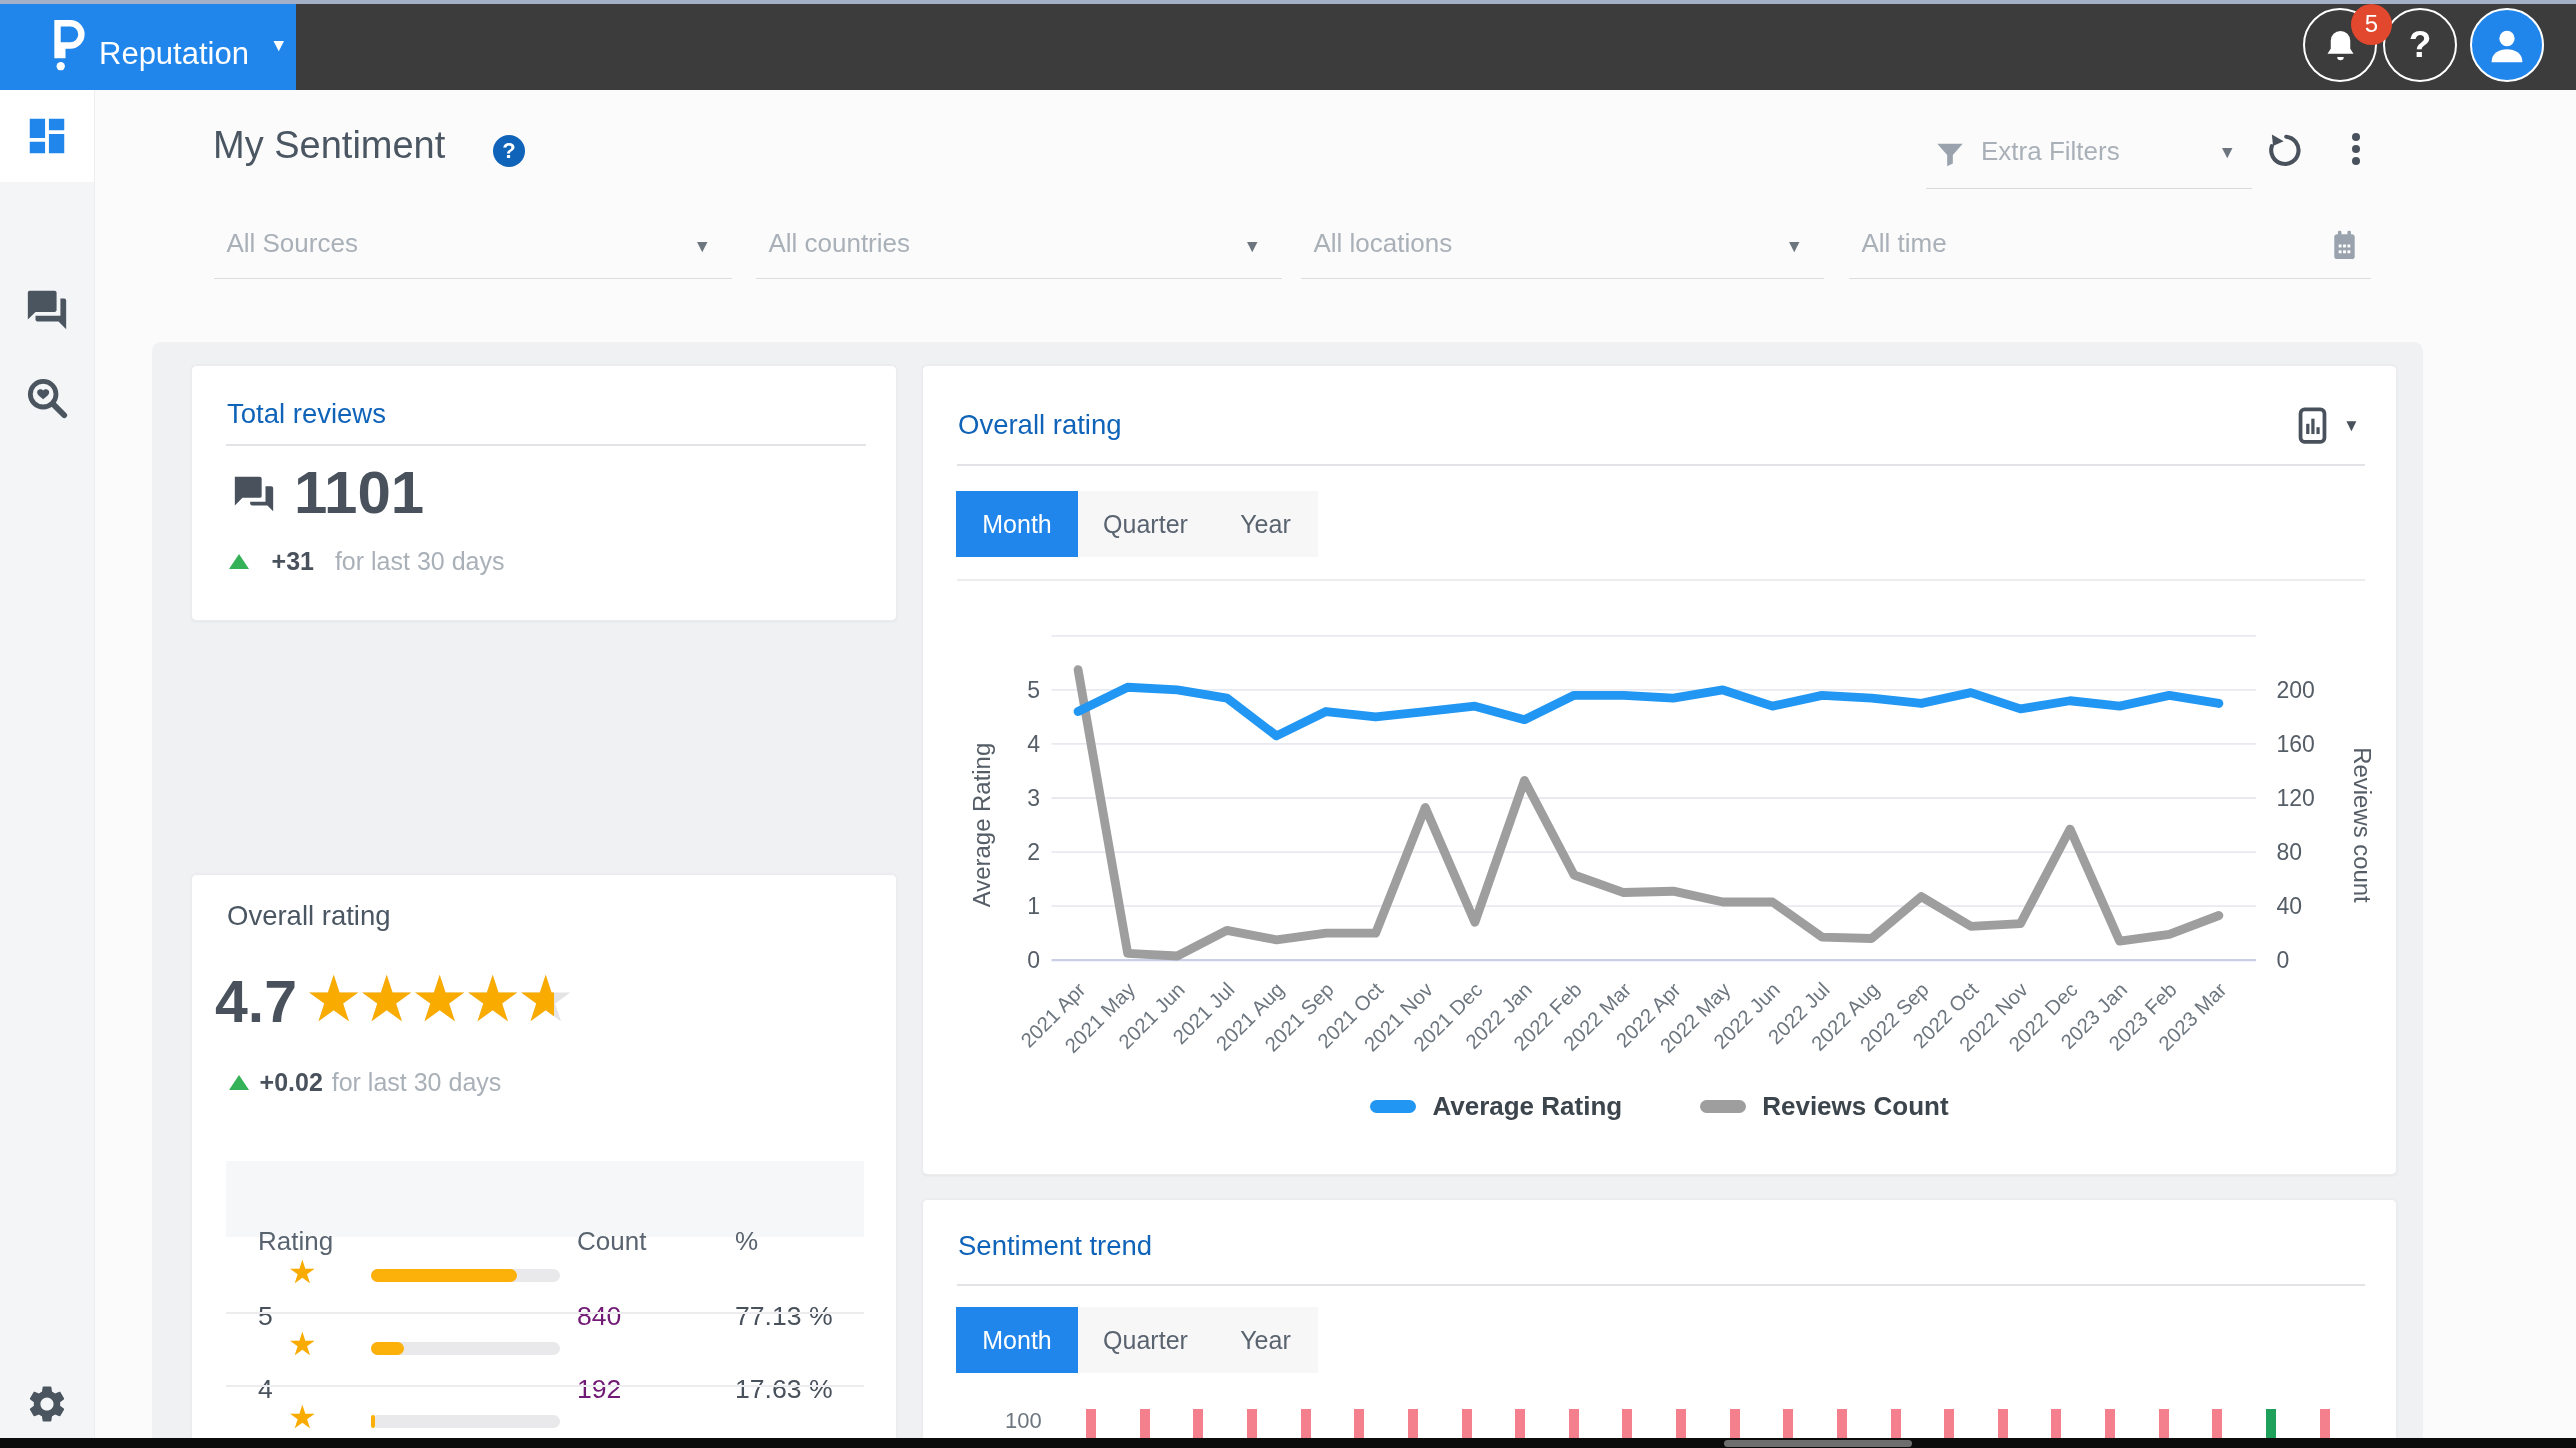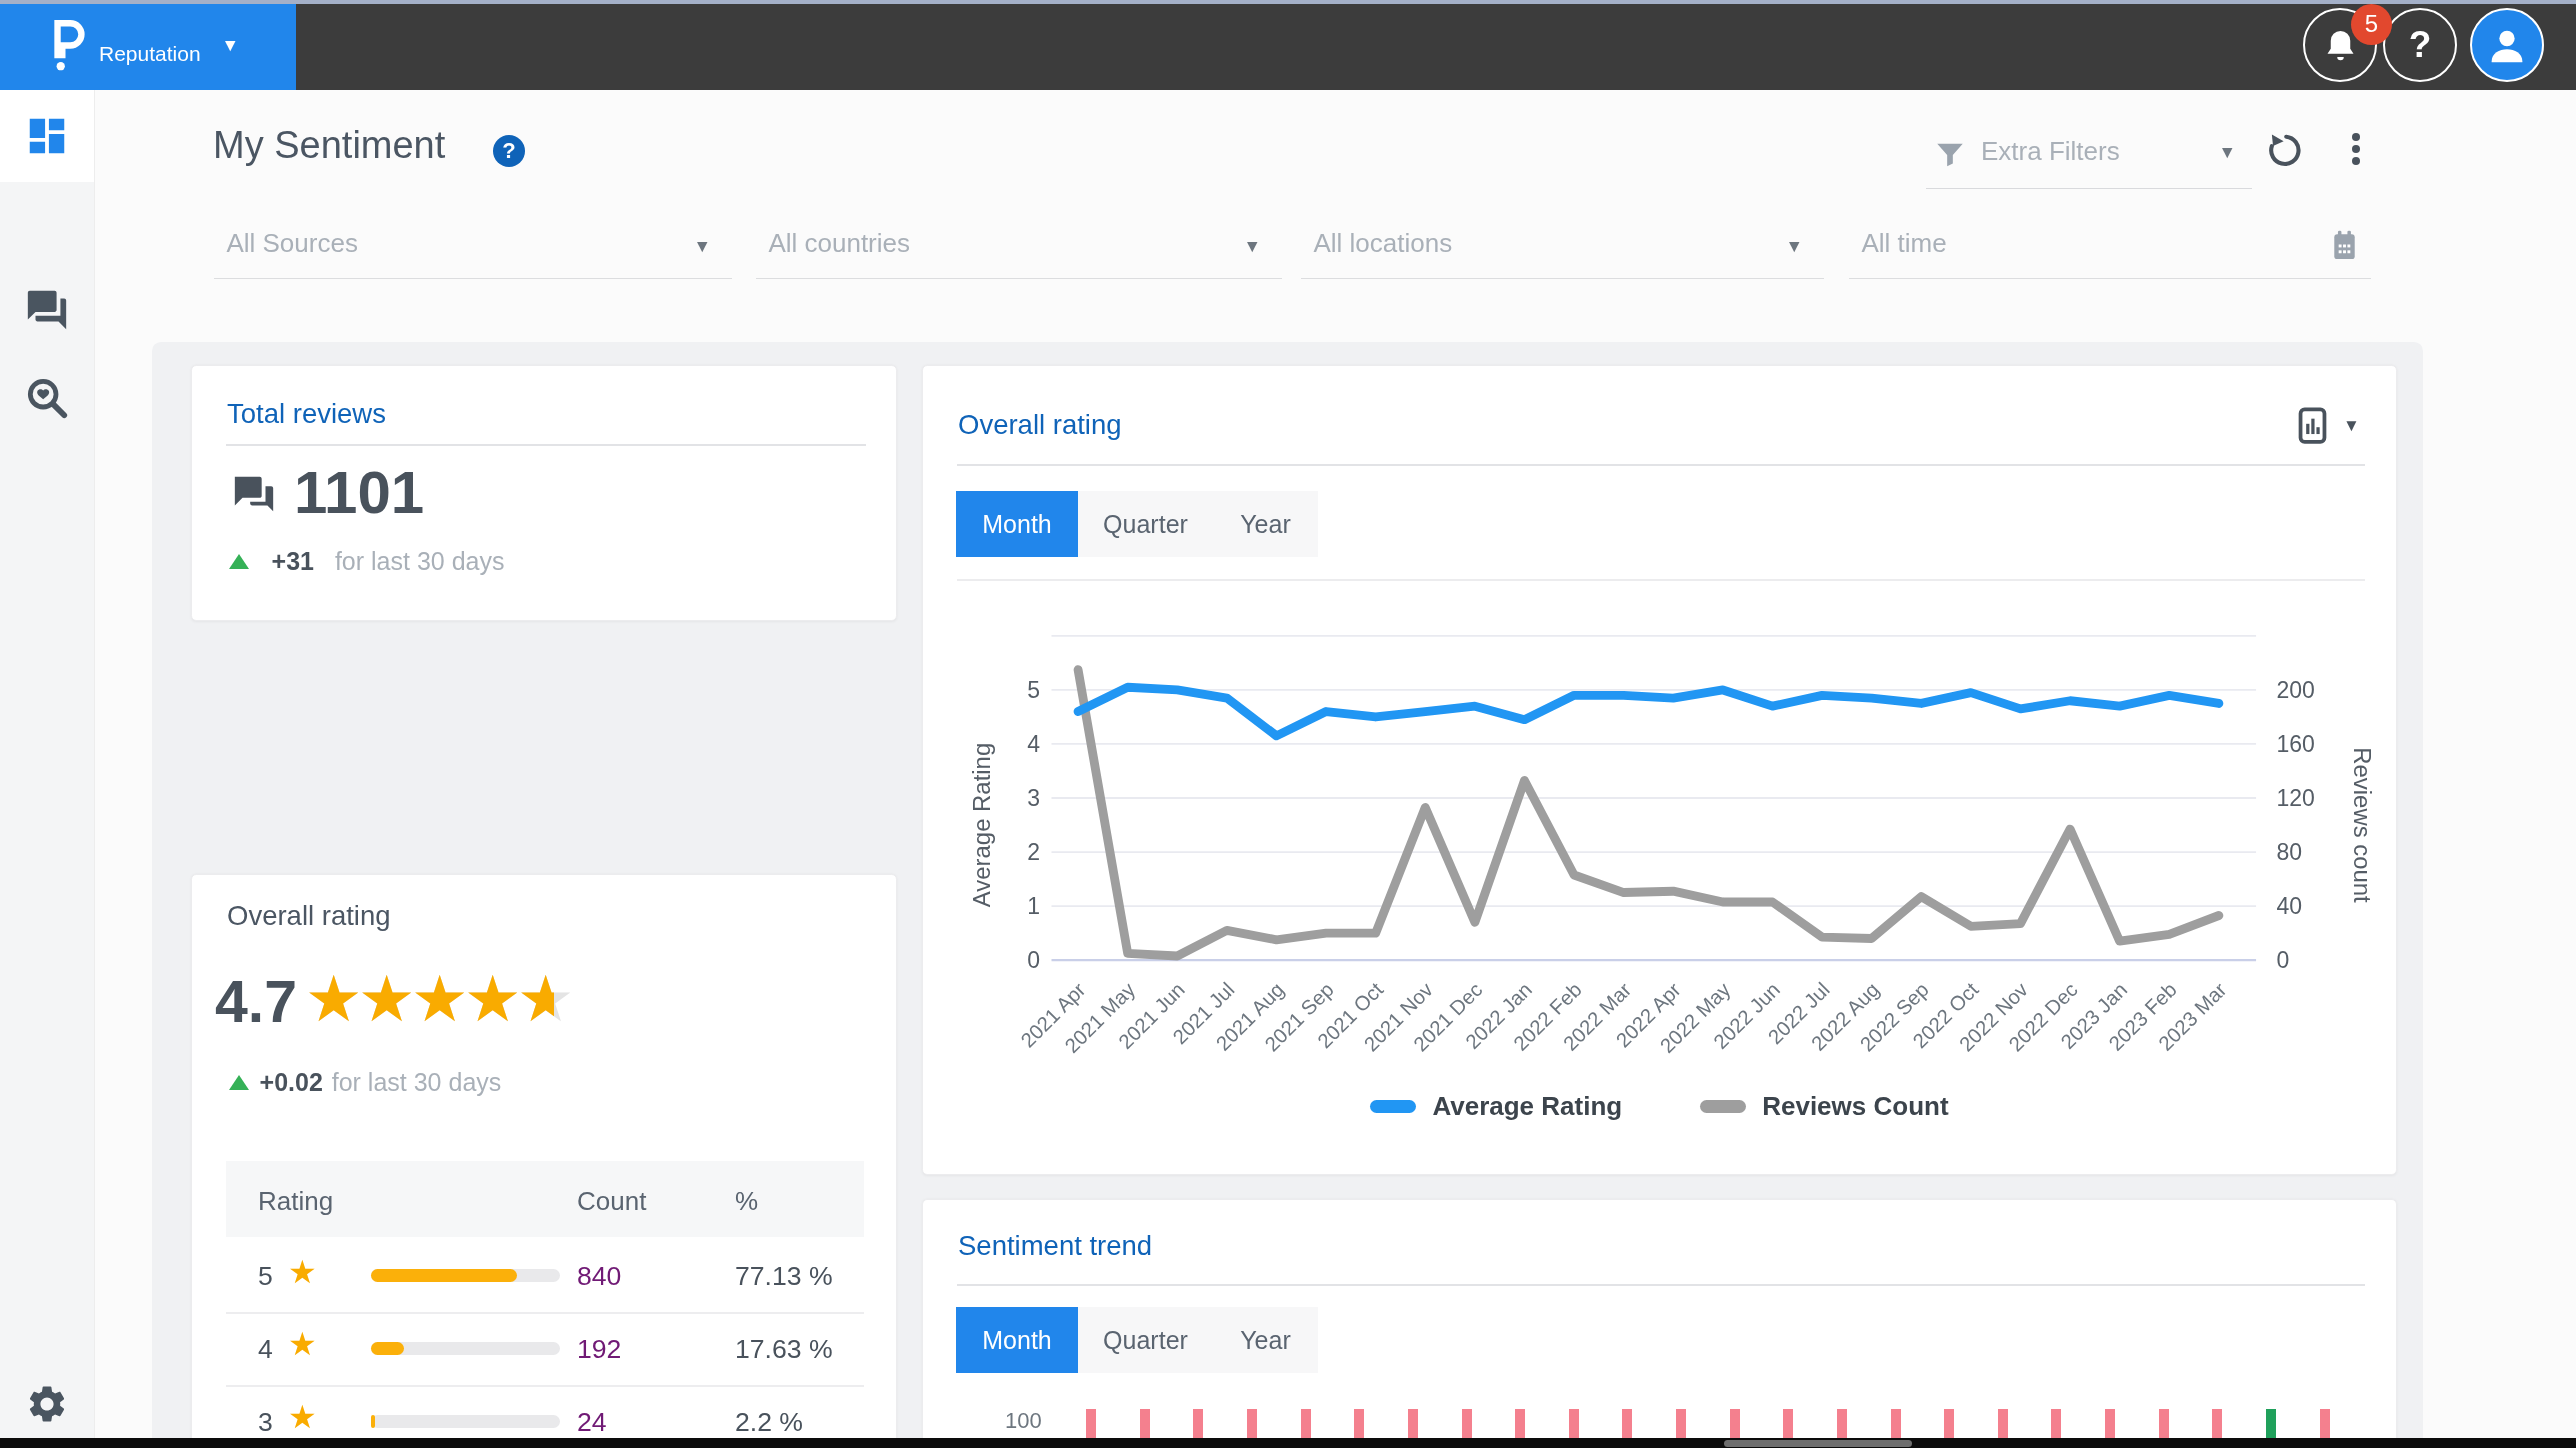--- a/index.html
+++ b/index.html
@@ -5,21 +5,21 @@
   html,body{margin:0;padding:0;}
   body{width:2576px;height:1448px;overflow:hidden;background:#fbfbfb;
        font-family:"Liberation Sans","DejaVu Sans",sans-serif;color:#49525c;}
   #page{position:relative;width:2576px;height:1448px;}
 
   
   .topstrip{position:absolute;left:0;top:0;width:2576px;height:3.5px;background:#a4b0c8;z-index:30;}
   .topbar{position:absolute;left:0;top:0;width:2576px;height:90px;background:#3c3c3c;z-index:20;}
   .brand{position:absolute;left:0;top:0;width:296px;height:90px;background:#2186eb;display:flex;align-items:center;cursor:pointer;}
   .brand-logo{margin-left:46px;width:39px;height:51px;}
-  .brand-name{margin-left:14px;color:#fff;font-size:21px;font-weight:400;margin-top:17px;}
+  .brand-name{margin-left:14px;color:#fff;font-size:31px;font-weight:400;margin-top:17px;}
   .brand-caret{margin-left:21px;color:#fff;font-size:17.7px;}
   .tb-circle{position:absolute;top:8px;width:74px;height:74px;border-radius:50%;border:2.7px solid #fff;box-sizing:border-box;display:flex;align-items:center;justify-content:center;cursor:pointer;}
   .tb-bell{left:2303px;}
   .tb-help{left:2383px;color:#fff;font-size:37px;font-weight:700;}
   .tb-avatar{left:2470px;background:#2186eb;}
   .badge{position:absolute;left:2351px;top:3.5px;width:41px;height:41px;border-radius:50%;background:#e2482e;color:#fff;
          font-size:24px;display:flex;align-items:center;justify-content:center;z-index:25;}
 
   
   .sidebar{position:absolute;left:0;top:90px;width:94px;height:1358px;background:#f4f5f6;border-right:0.9px solid #ededed;z-index:10;}
@@ -53,21 +53,21 @@
 
   .big-num{position:absolute;font-weight:700;color:#49525c;}
 
   
   .tabs{position:absolute;display:flex;height:66px;background:#f7f7f8;}
   .tab{display:flex;align-items:center;justify-content:center;font-size:25px;color:#5a6470;cursor:pointer;}
   .tab.active{background:#2186eb;color:#fff;font-weight:500;}
 
   
   .rt-head{position:absolute;left:34px;width:638px;height:76px;background:#f6f7f8;}
-  .rt-cell{position:absolute;font-size:26px;color:#5a6470;}
+  .rt-cell{position:absolute;font-size:26px;color:#5a6470;margin-top:40px;}
   .rt-row-val{font-size:26.6px;color:#49525c;}
   .rt-count{color:#701a75;cursor:pointer;}
   .rt-divider{position:absolute;left:34px;width:638px;height:1.8px;background:#ededef;}
   .rt-track{position:absolute;width:189px;height:13.3px;border-radius:7px;background:#e9e9eb;}
   .rt-fill{height:13.3px;border-radius:7px;background:#fbb00a;}
   .star-sm{color:#f9ab00;font-size:32px;}
 
   .stars{position:absolute;display:flex;}
   .star-big{position:relative;font-size:64px;line-height:57px;color:#e4e4e4;width:53px;}
   .star-big .fill{position:absolute;left:0;top:0;overflow:hidden;color:#f9ab00;white-space:nowrap;}

